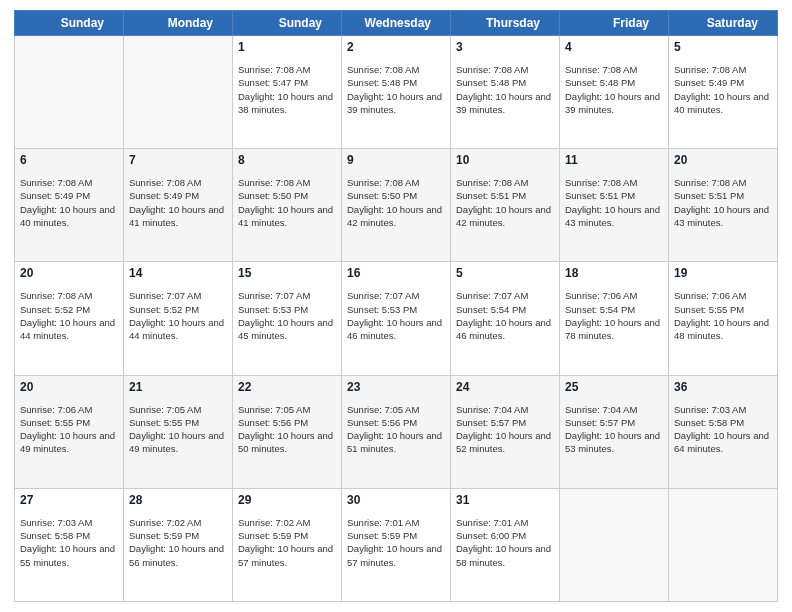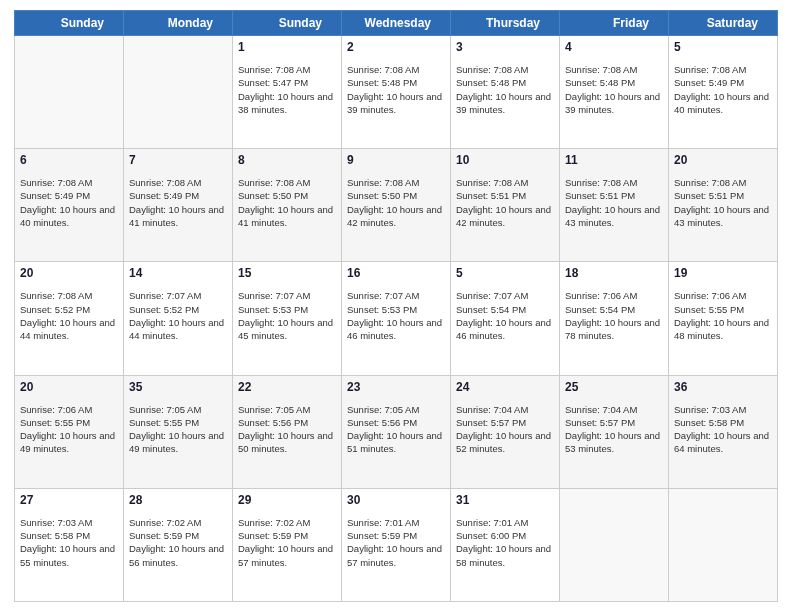--- a/index.html
+++ b/index.html
@@ -198,21 +198,21 @@
             <div class="day-num">19</div>
             <div class="day-info"><span>Sunrise: 7:06 AM<br></span><span>Sunset: 5:55 PM<br></span><span>Daylight: 10 hours and 48 minutes.</span></div>
           </td>
         </tr>
         <tr class="row-alt">
           <td>
             <div class="day-num">20</div>
             <div class="day-info"><span>Sunrise: 7:06 AM<br></span><span>Sunset: 5:55 PM<br></span><span>Daylight: 10 hours and 49 minutes.</span></div>
           </td>
           <td>
-            <div class="day-num">35</div>
+            <div class="day-num">21</div>
             <div class="day-info"><span>Sunrise: 7:05 AM<br></span><span>Sunset: 5:55 PM<br></span><span>Daylight: 10 hours and 49 minutes.</span></div>
           </td>
           <td>
             <div class="day-num">22</div>
             <div class="day-info"><span>Sunrise: 7:05 AM<br></span><span>Sunset: 5:56 PM<br></span><span>Daylight: 10 hours and 50 minutes.</span></div>
           </td>
           <td>
             <div class="day-num">23</div>
             <div class="day-info"><span>Sunrise: 7:05 AM<br></span><span>Sunset: 5:56 PM<br></span><span>Daylight: 10 hours and 51 minutes.</span></div>
           </td>

